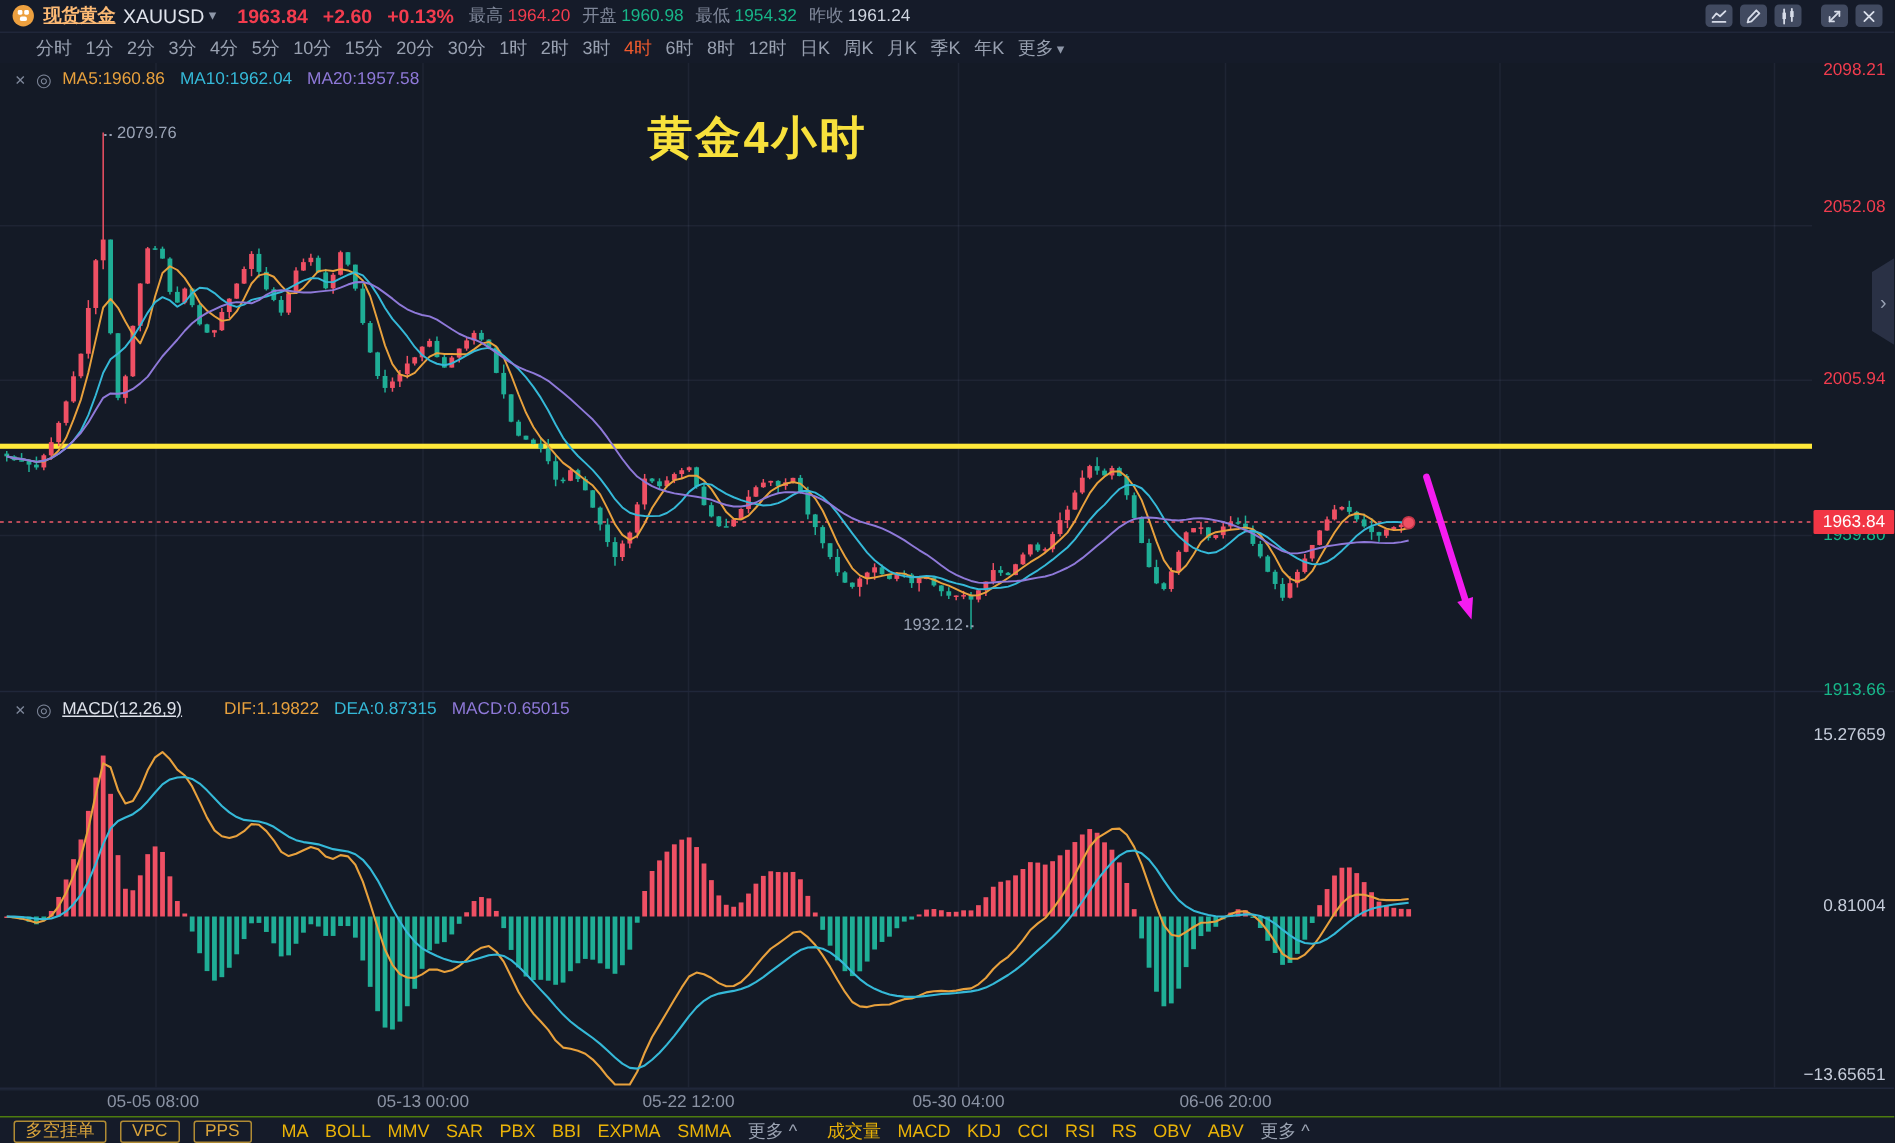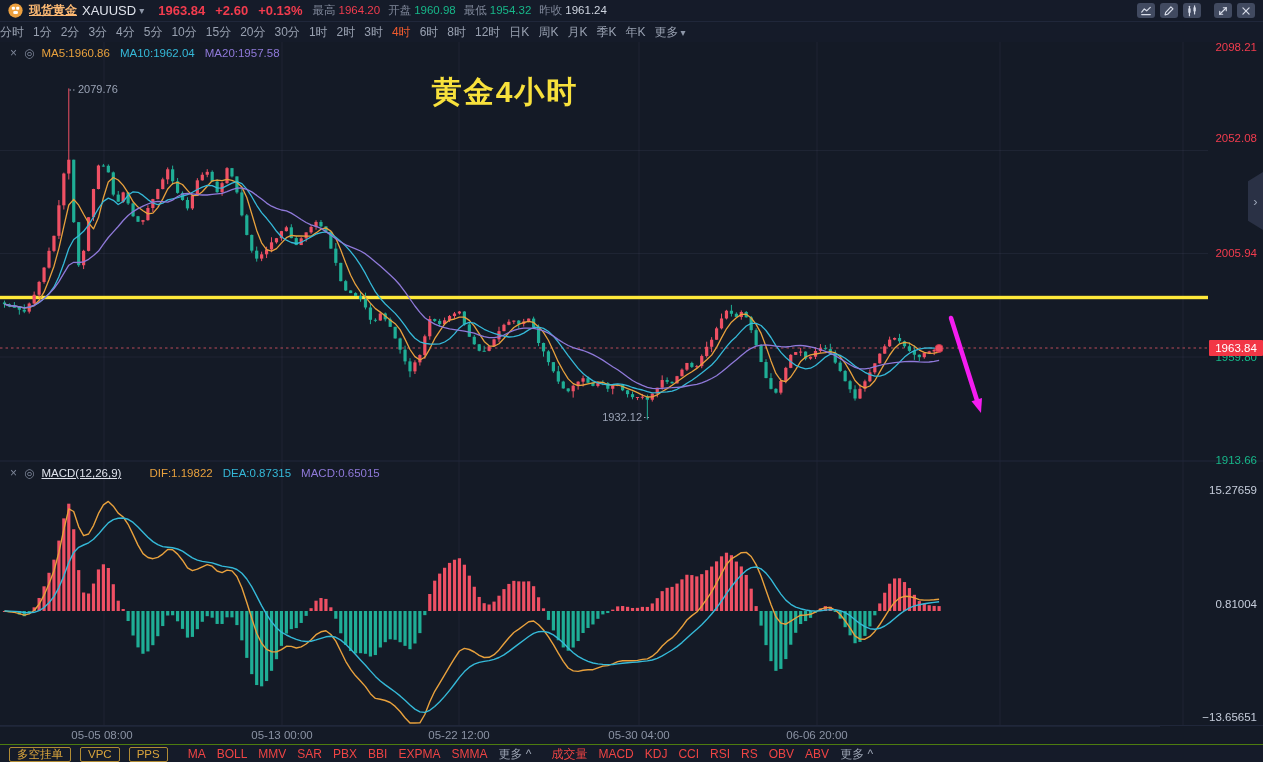--- a/index.html
+++ b/index.html
@@ -21,21 +21,21 @@
   .tone-up{color:#f23c4e;}
   .tone-down{color:#17b789;}
   .tone-neutral{color:#cfd5e0;}
   .winbtns{position:absolute;right:8px;top:3px;display:flex;}
   .wbtn{width:18px;height:15px;background:#414a60;border-radius:3px;margin-left:5px;display:flex;
     align-items:center;justify-content:center;cursor:pointer;}
   .wbtn.gap{margin-left:13px;}
   .wbtn svg{width:12px;height:12px;}
   .wbtn .st{stroke:#d7dce8;stroke-width:1.4;fill:none;stroke-linecap:round;stroke-linejoin:round;}
   .tf-item{margin-left:9px;cursor:pointer;color:#98a0b0;}
-  .tf-item:first-child{margin-left:0;}
+  .tf-item:first-child{margin-left:24px;}
   .tf-item.active{color:#ef5a2e;font-weight:400;}
   .legend{position:absolute;z-index:6;display:flex;align-items:center;font-size:11.5px;color:#8b93a4;}
   .legend .ic{margin-right:7px;cursor:pointer;font-size:12px;color:#7e879a;}
   .lg-ma5,.lg-dif{color:#e8a13d;margin-right:10px;}
   .lg-ma10,.lg-dea{color:#35b9d8;margin-right:10px;}
   .lg-ma20,.lg-macd{color:#8f79d9;}
   .lg-name{color:#dfe3ec;margin-right:28px;text-decoration:underline;}
   #chart-title{position:absolute;left:390px;top:72px;width:230px;text-align:center;z-index:6;
     color:#f8e13c;font-size:30px;font-weight:700;letter-spacing:2px;}
   .annot{position:absolute;z-index:6;color:#9aa3b5;font-size:11px;}
@@ -43,21 +43,21 @@
   .badge{position:absolute;left:1209px;width:54px;height:16px;background:#f23645;color:#fff;
     font-size:11.5px;line-height:16px;text-align:center;z-index:7;border-radius:1px;}
   #chevtab{position:absolute;right:0;top:172px;width:15px;height:58px;background:#2a3145;z-index:6;
     clip-path:polygon(100% 0,100% 100%,0 84%,0 16%);display:flex;align-items:center;justify-content:center;
     color:#9aa3b5;font-size:13px;cursor:pointer;}
   #dates{position:absolute;left:0;top:726px;width:1160px;height:18px;z-index:5;border-top:1px solid #1d2435;}
   .xlabel{position:absolute;top:2px;width:90px;text-align:center;color:#8b93a4;font-size:11.5px;}
   #toolbar{top:744px;height:18px;border-top:1px solid #4d7c0f;background:#151b29;}
   .obtn{color:#d9a43c;border:1px solid #b08b34;border-radius:2px;padding:0 7px;height:13px;line-height:12px;
     font-size:11.5px;margin-left:9px;cursor:pointer;}
-  .ind{margin-left:11px;color:#ef4444;cursor:pointer;font-size:12px;}
+  .ind{margin-left:11px;color:#eab308;cursor:pointer;font-size:12px;}
   .ind.first{margin-left:20px;}
   .more{margin-left:11px;color:#9aa2b1;cursor:pointer;}
 </style>
 </head>
 <body>
 
 <div id="stage">
 
   <svg id="chart-canvas" width="1263" height="762">
       <line x1="104" y1="42" x2="104" y2="725" stroke="rgba(150,165,200,0.08)" stroke-width="1"></line>

